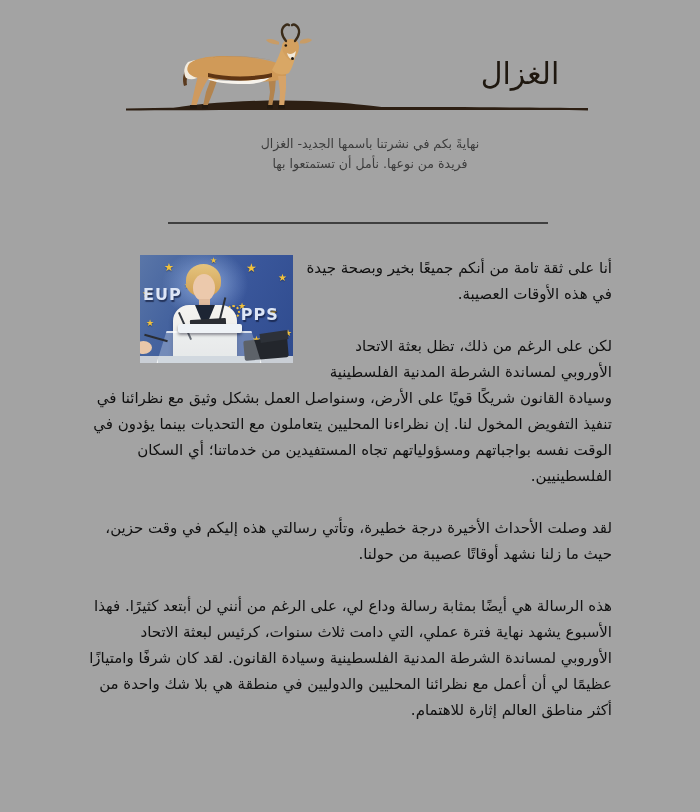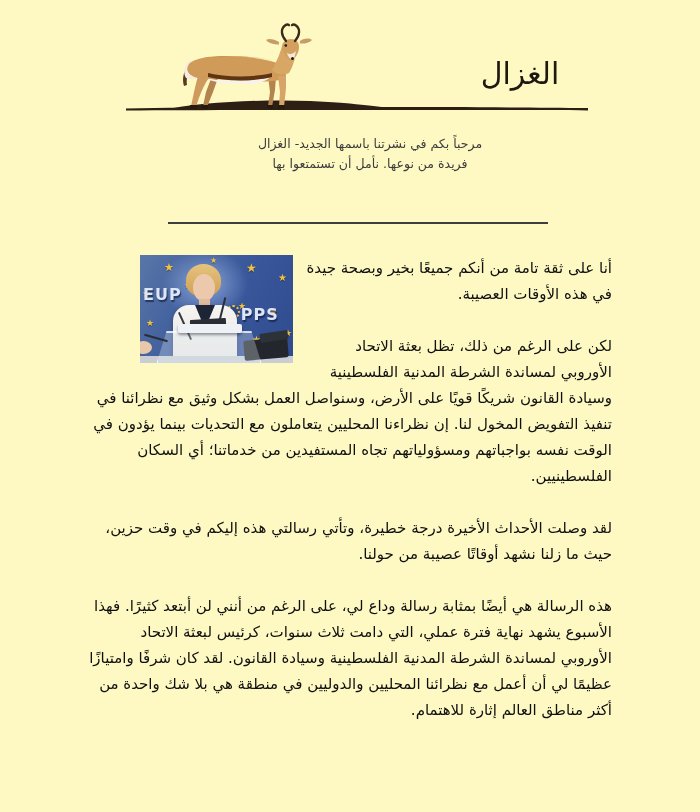--- a/index.html
+++ b/index.html
@@ -1,17 +1,17 @@
 <!DOCTYPE html>
 <html><head>
 <meta charset="utf-8">
 <style>
   html,body { margin:0; padding:0; background:#ffffff; }
   .page {
-    position:relative; width:700px; height:812px; background:#fef9c3;
+    position:relative; width:700px; height:812px; background:#a3a3a3;
     overflow:hidden; font-family:"DejaVu Sans", sans-serif;
   }
 
   
   .masthead-art { position:absolute; left:122px; top:20px; width:470px; height:100px; }
   .masthead-title {
     position:absolute; left:440px; top:56px; width:160px;
     text-align:center; font-size:30px; line-height:36px;
     color:#1f1810; direction:rtl;
   }
@@ -121,21 +121,21 @@
       <circle cx="170.5" cy="38.5" r="1.5" fill="#1f160d"></circle>
 
       <path d="M164,21 C159,15 158.5,9 163,5.5 C164.5,4.4 166,4.3 167,5.2" stroke="#3a2b19" stroke-width="2.3" fill="none" stroke-linecap="round"></path>
       <path d="M173,21 C178,15 178.5,9 174,5.5 C172.5,4.4 171,4.3 170,5.2" stroke="#3a2b19" stroke-width="2.3" fill="none" stroke-linecap="round"></path>
     </g>
   </svg>
 
   <div class="masthead-title">الغزال</div>
 
   <div class="intro">
-    <div>مرحباً بكم في نشرتنا باسمها الجديد- الغزال</div>
+    <div>نهايةً بكم في نشرتنا باسمها الجديد- الغزال</div>
     <div>فريدة من نوعها. نأمل أن تستمتعوا بها</div>
   </div>
 
   <div class="divider"></div>
 
   <div class="letter">
 
     <div class="photo">
       <div class="glow"></div>
       <div>

